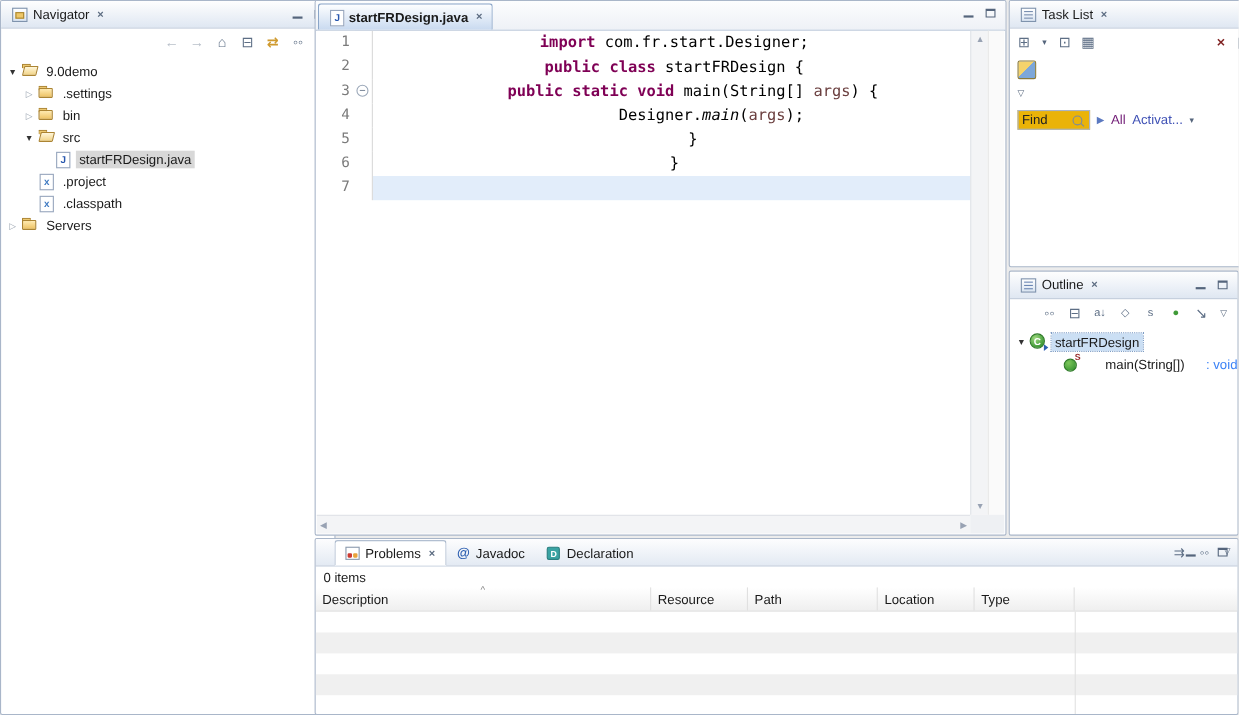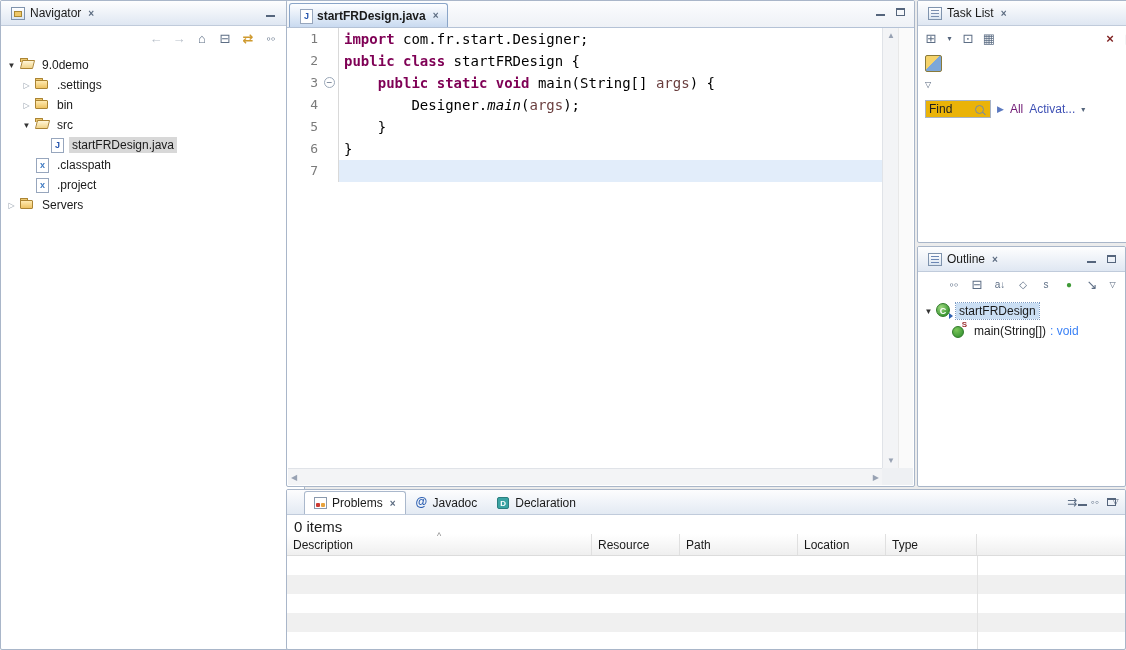--- a/index.html
+++ b/index.html
@@ -75,21 +75,21 @@
     font-size:12px;font-weight:bold;}
   .etabbar .winbtns{position:absolute;right:5px;top:6px;}
   .editor-body{position:absolute;top:27px;left:1px;right:1px;bottom:1px;background:#fff;}
   .code{position:absolute;top:0;left:0;right:31px;bottom:17px;overflow:hidden;
     font-family:"DejaVu Sans Mono","Liberation Mono",monospace;font-size:14px;line-height:22px;}
   .cl{display:flex;height:22px;}
   .ln{width:30px;flex:none;text-align:right;padding-right:5px;color:#7b7b7b;font-size:13px;background:#ffffff;}
   .foldcol{width:15px;flex:none;border-right:1px solid #d9d9d9;position:relative;}
   .fold-minus{position:absolute;left:1px;top:5px;width:11px;height:11px;border:1px solid #9aa7b8;border-radius:50%;background:#fff;
     font:10px/9px "Liberation Sans",sans-serif;color:#5a6a80;text-align:center;box-sizing:border-box;}
-  .ct{flex:1;white-space:pre;padding-left:5px;}
+  .ct{flex:1;white-space:pre;padding-left:5px;text-align:center;}
   .cl.current .ct{background:#e2edfa;}
   .sg-kw{color:#7f0055;font-weight:bold;}
   .sg-pl{color:#000;}
   .sg-par{color:#6a3e3e;}
   .sg-it{color:#000;font-style:italic;}
   .vsb{position:absolute;top:0;right:14px;width:17px;bottom:17px;background:#f3f4f6;border-left:1px solid #e0e3e8;
     display:flex;flex-direction:column;justify-content:space-between;align-items:center;font-size:8px;color:#98a2b3;padding:3px 0;box-sizing:border-box;}
   .ruler{position:absolute;top:0;right:0;width:14px;bottom:17px;background:#fafafa;border-left:1px solid #e8e8e8;}
   .hsb{position:absolute;left:0;right:31px;bottom:0;height:17px;background:#f3f4f6;border-top:1px solid #e0e3e8;
     display:flex;justify-content:space-between;align-items:center;font-size:8px;color:#98a2b3;padding:0 3px;box-sizing:border-box;}
@@ -115,21 +115,21 @@
   .pheader{height:25px;background:linear-gradient(#fdfdfe,#e3eaf3);border-bottom:1px solid #c0cbdb;display:flex;align-items:flex-end;padding-left:3px;position:relative;box-sizing:border-box;}
   .ptab{display:flex;align-items:center;gap:5px;height:22px;padding:0 9px;font-size:12px;border:1px solid transparent;border-bottom:none;border-radius:3px 3px 0 0;white-space:nowrap;cursor:default;}
   .ptab.active{background:#fff;border-color:#aab8cc;}
   .pheader .pcontrols{position:absolute;right:5px;top:5px;display:flex;align-items:center;gap:9px;font-size:12px;color:#5d6e85;}
   .tabicon{display:inline-block;width:13px;height:12px;position:relative;flex:none;}
   .i-problems::before{content:"";position:absolute;left:0;top:0;right:0;bottom:0;border:1px solid #8a99ad;background:#fff;}
   .i-problems::after{content:"";position:absolute;left:2px;bottom:2px;width:4px;height:4px;background:#cc3a32;border-radius:1px;box-shadow:5px 0 0 #e8a33c;}
   .i-javadoc{width:12px;}
   .i-javadoc::before{content:"@";position:absolute;left:0;top:-1px;color:#2a5db0;font:bold 12px/13px "Liberation Sans",sans-serif;}
   .i-declaration::before{content:"D";position:absolute;left:0;top:0;width:12px;height:12px;background:#3aa3a3;border:1px solid #2a7f7f;border-radius:2px;color:#fff;font:bold 8px/12px "Liberation Sans",sans-serif;text-align:center;box-sizing:border-box;}
-  .psummary{height:19px;font-size:15px;padding:3px 7px 0;background:#fff;box-sizing:border-box;}
+  .psummary{height:19px;font-size:12px;padding:3px 7px 0;background:#fff;box-sizing:border-box;}
   .pthead{height:22px;display:flex;background:linear-gradient(#ffffff,#efefef);border-bottom:1px solid #dcdcdc;font-size:12px;position:relative;box-sizing:border-box;}
   .pcol{display:flex;align-items:center;padding:0 6px;border-right:1px solid #e0e0e0;position:relative;box-sizing:border-box;cursor:default;}
   .pcol-0{width:305px;}.pcol-1{width:88px;}.pcol-2{width:118px;}.pcol-3{width:88px;}.pcol-4{width:91px;}
   .sort-caret{position:absolute;top:-3px;left:50%;transform:translateX(-50%);font-size:9px;color:#8a8a8a;}
   .ptbody{position:relative;}
   .prow{height:19px;}
   .prow:nth-child(odd){background:#f0f0f0;}
   .tline{position:absolute;left:690px;top:0;bottom:0;width:1px;background:#e2e2e2;}
 </style>
 </head>
@@ -179,26 +179,26 @@
         <span class="tlabel" data-name="navigator-tree-item-label">src</span>
       </div>
       <div class="tree-row" data-name="navigator-tree-item" style="padding-left: 34px;">
         <span class="chev none" data-name="chevron-spacer"></span>
         <span class="ticon i-java-file" data-name="java-file-icon"></span>
         <span class="tlabel sel-gray" data-name="navigator-tree-item-label">startFRDesign.java</span>
       </div>
       <div class="tree-row" data-name="navigator-tree-item" style="padding-left: 19px;">
         <span class="chev none" data-name="chevron-spacer"></span>
         <span class="ticon i-xml-file" data-name="xml-file-icon"></span>
-        <span class="tlabel" data-name="navigator-tree-item-label">.classpath</span>
+        <span class="tlabel" data-name="navigator-tree-item-label">.project</span>
       </div>
       <div class="tree-row" data-name="navigator-tree-item" style="padding-left: 19px;">
         <span class="chev none" data-name="chevron-spacer"></span>
         <span class="ticon i-xml-file" data-name="xml-file-icon"></span>
-        <span class="tlabel" data-name="navigator-tree-item-label">.project</span>
+        <span class="tlabel" data-name="navigator-tree-item-label">.classpath</span>
       </div>
       <div class="tree-row" data-name="navigator-tree-item" style="padding-left: 4px;">
         <span class="chev collapsed" data-name="chevron-collapsed-icon">▷</span>
         <span class="ticon i-folder" data-name="folder-icon"></span>
         <span class="tlabel" data-name="navigator-tree-item-label">Servers</span>
       </div>
     </div>
 </section>
 
 <section class="panel" id="editor" data-name="editor-panel">
@@ -328,21 +328,21 @@
       <span class="tbi green" data-name="hide-nonpublic-icon">●</span>
       <span class="tbi " data-name="hide-local-types-icon">↘</span>
       <span class="tbi dd" data-name="menu-dropdown-icon">▽</span>
     </div>
   <div class="tree" data-name="outline-tree">
       <div class="tree-row" data-name="outline-tree-item" style="padding-left: 4px;">
         <span class="chev expanded" data-name="chevron-expanded-icon">▼</span>
         <span class="ticon i-class" data-name="class-icon"></span>
         <span class="tlabel sel-blue" data-name="outline-tree-item-label">startFRDesign</span>
       </div>
-      <div class="tree-row" data-name="outline-tree-item" style="padding-left: 19px;">
+      <div class="tree-row" data-name="outline-tree-item" style="padding-left: 19px; justify-content: space-between;">
         <span class="chev none" data-name="chevron-spacer"></span>
         <span class="ticon i-method-static" data-name="method-static-icon"></span>
         <span class="tlabel" data-name="outline-tree-item-label">main(String[])</span>
         <span class="osuffix" data-name="return-type-label"> : void</span>
       </div>
     </div>
 </section>
 
 <section class="panel" id="problems" data-name="problems-panel">
   <header class="pheader" data-name="problems-header">

